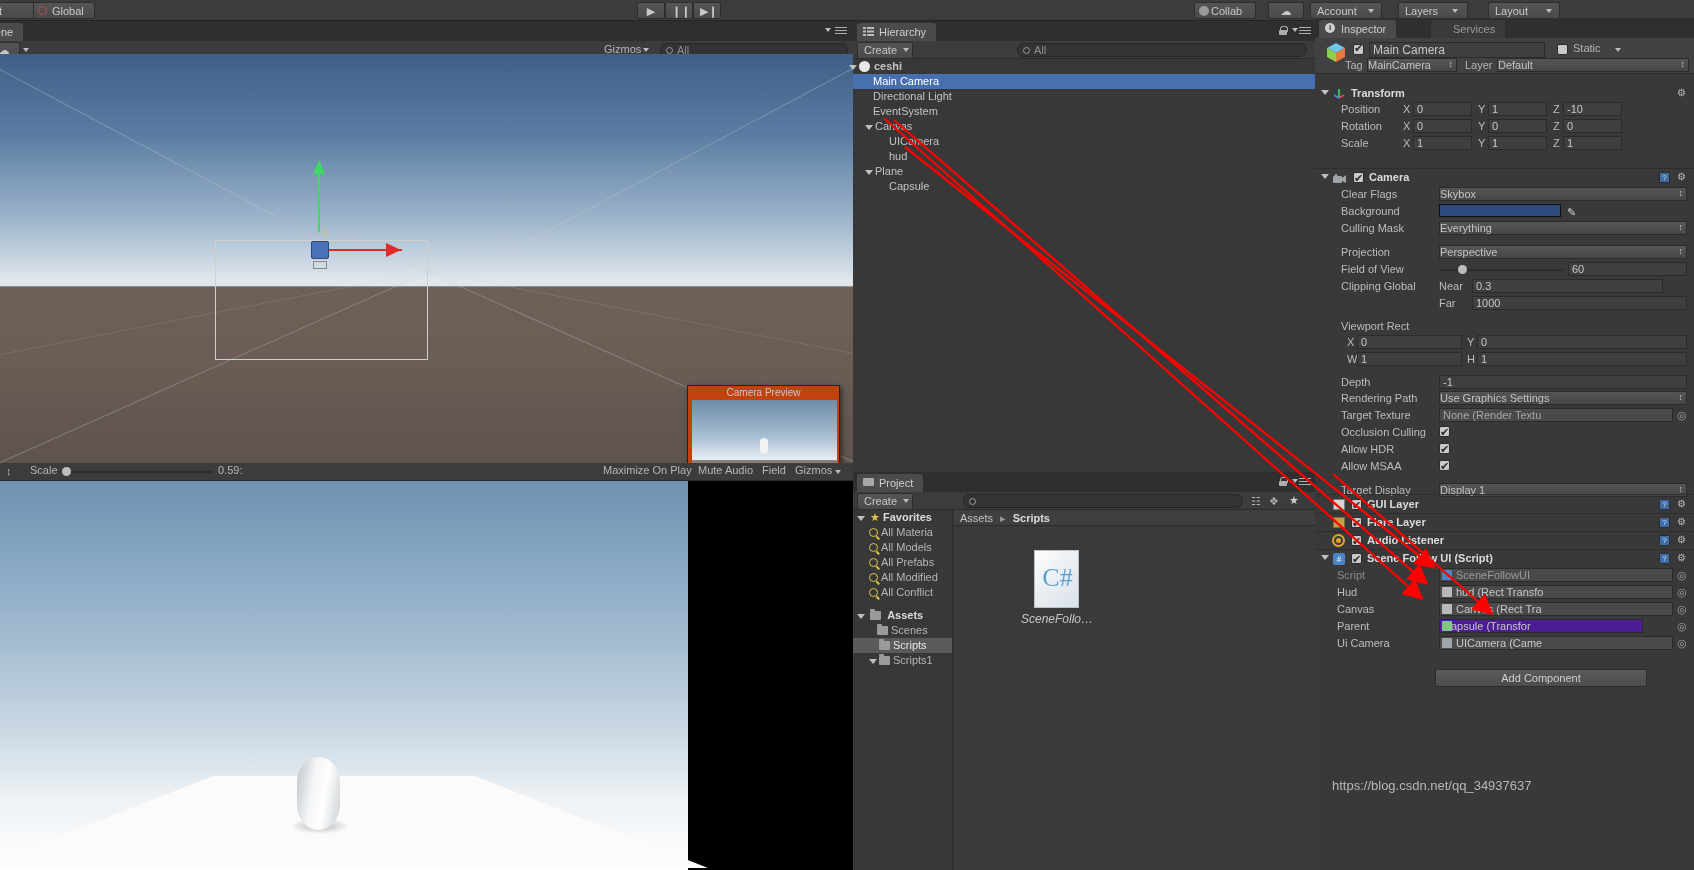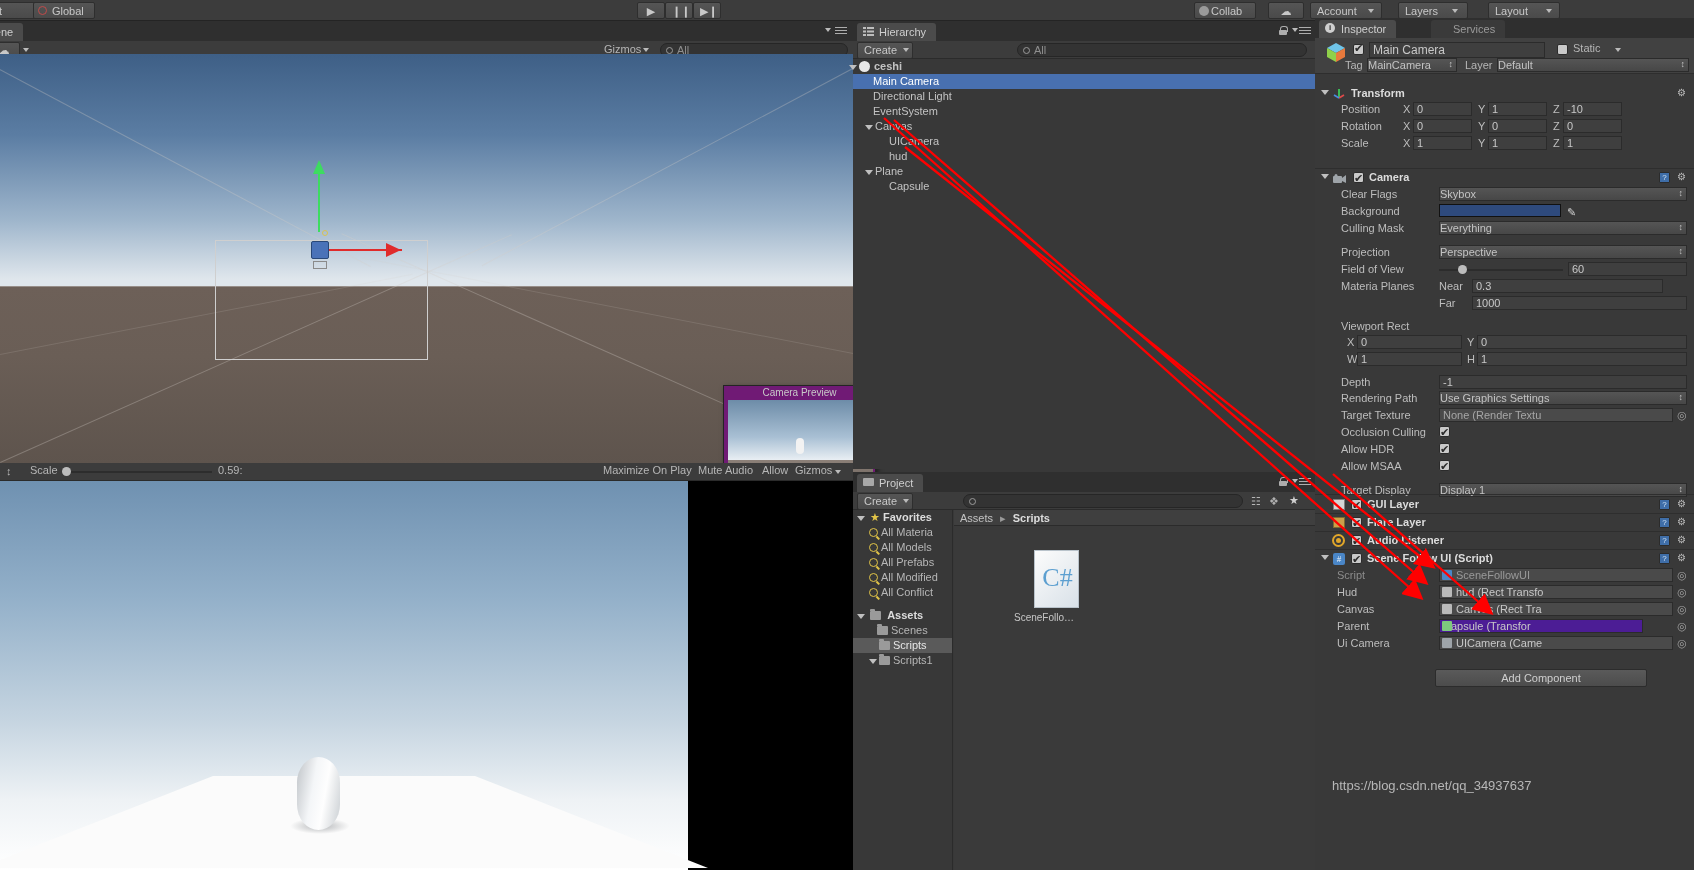--- a/index.html
+++ b/index.html
@@ -47,22 +47,22 @@
   .sky { position:absolute; left:0; top:0; width:853px; height:232px;
      background:linear-gradient(#3e5f86 0%, #5b7da3 35%, #9fb6cc 72%, #dfe6ec 97%); }
   .ground { position:absolute; left:0; top:232px; width:853px; height:177px;
      background:linear-gradient(#6d6058 0%, #6a5e56 40%, #5e544d 100%); }
   .gline { position:absolute; background:rgba(210,205,200,.32); height:1px;
            transform-origin:0 0; }
   .selbox { position:absolute; left:215px; top:186px; width:213px; height:120px;
             border:1px solid #cfcfcf; }
 
   
-  #campreview { position:absolute; left:723px; top:331px; width:153px; height:101px;
-     background:#701a75; border:1px solid #242424; box-shadow:2px 2px 5px rgba(0,0,0,.5); }
+  #campreview { position:absolute; left:687px; top:331px; width:153px; height:101px;
+     background:#c2410c; border:1px solid #242424; box-shadow:2px 2px 5px rgba(0,0,0,.5); }
   #campreview .cptitle { height:13px; text-align:center; font-size:10px;
      color:#c9c9c9; line-height:13px; }
   #cpimg { position:absolute; left:4px; top:14px; width:145px; height:83px;
      background:linear-gradient(#6d8ca8 0%, #a9c0d4 45%, #e8eef3 72%, #8c8078 72.5%, #6f655e 100%); }
   #cpimg .cap { position:absolute; left:68px; top:38px; width:8px; height:16px;
      background:#f2f2f2; border-radius:4px; }
 
   
   #gameview { left:0; top:463px; width:853px; height:407px; }
   #game-toolbar { height:18px; background:#3c3c3c; border-bottom:1px solid #2b2b2b;
@@ -104,22 +104,22 @@
   .folder:before { content:""; position:absolute; left:0; top:-2px; width:5px;
      height:2px; background:#9a9a9a; border-radius:1px 1px 0 0; }
   .projrow { height:15px; line-height:15px; white-space:nowrap; }
   .projrow.sel { background:#5a5a5a; color:#e6e6e6; }
   .breadcrumb { height:16px; line-height:16px; background:#3f3f3f;
      border-bottom:1px solid #2b2b2b; padding-left:6px; color:#c3c3c3; }
   #csicon { position:absolute; left:80px; top:40px; width:45px; height:58px;
      background:linear-gradient(135deg,#fcfcfc,#d9e1e8); border:1px solid #b9c3cb; }
   #csicon .hash { position:absolute; left:0; top:12px; width:45px; text-align:center;
      font-size:26px; color:#5c9fd0; font-family:"Liberation Serif", serif; }
-  #csname { position:absolute; left:60px; top:102px; width:86px; text-align:left;
-     font-size:10px; color:#c6c6c6; }
+  #csname { position:absolute; left:60px; top:102px; width:86px; text-align:center;
+     font-size:12px; color:#c6c6c6;font-style:italic; }
 
   
   #inspector { left:1315px; top:18px; width:379px; height:852px; background:#3a3a3a; }
   #insp-body { position:absolute; left:0; top:20px; width:379px; height:832px;
      background:#393939; }
   .irow { position:relative; height:17px; line-height:17px; font-size:11px;
      color:#bdbdbd; }
   .ilabel { position:absolute; left:26px; }
   .fld { position:absolute; height:14px; line-height:13px; background:#3f3f3f;
      border:1px solid #2b2b2b; color:#c8c8c8; font-size:11px; padding-left:3px;
@@ -227,21 +227,21 @@
 
   <div class="panel" id="gameview">
     <div id="game-toolbar">
       <span style="position:absolute;left:6px;top:2px;width:12px;height:12px;">↕</span>
       <span style="position:absolute;left:30px;top:1px;">Scale</span>
       <span style="position:absolute;left:62px;top:8px;width:150px;height:2px;background:#2d2d2d;"></span>
       <span style="position:absolute;left:62px;top:4px;width:9px;height:9px;border-radius:50%;background:#bdbdbd;"></span>
       <span style="position:absolute;left:218px;top:1px;">0.59:</span>
       <span style="position:absolute;left:603px;top:1px;">Maximize On Play</span>
       <span style="position:absolute;left:698px;top:1px;">Mute Audio</span>
-      <span style="position:absolute;left:762px;top:1px;">Allow</span>
+      <span style="position:absolute;left:762px;top:1px;">Field</span>
       <span style="position:absolute;left:795px;top:1px;">Gizmos</span>
       <span class="caret" style="position:absolute;left:835px;top:7px;"></span>
     </div>
     <div id="game-canvas">
       <div id="gsky"></div>
       <div id="gplane"></div>
       <div id="gshadow"></div>
       <div id="gcapsule"></div>
     </div>
 
@@ -450,21 +450,21 @@
           <span class="ilabel" style="top:7px;">Projection</span>
           <div class="pop" style="left:124px;top:8px;width:248px;">Perspective</div>
         </div>
         <div class="irow">
           <span class="ilabel">Field of View</span>
           <span style="position:absolute;left:124px;top:8px;width:124px;height:2px;background:#2c2c2c;"></span>
           <span style="position:absolute;left:143px;top:4px;width:9px;height:9px;border-radius:50%;background:#bdbdbd;"></span>
           <div class="fld" style="left:253px;top:1px;width:119px;">60</div>
         </div>
         <div class="irow">
-          <span class="ilabel">Materia Planes</span>
+          <span class="ilabel">Clipping Global</span>
           <span style="position:absolute;left:124px;">Near</span>
           <div class="fld" style="left:157px;top:1px;width:191px;">0.3</div>
         </div>
         <div class="irow">
           <span style="position:absolute;left:124px;">Far</span>
           <div class="fld" style="left:157px;top:1px;width:215px;">1000</div>
         </div>
         <div class="irow" style="height:22px;">
           <span class="ilabel" style="top:6px;">Viewport Rect</span>
         </div>

